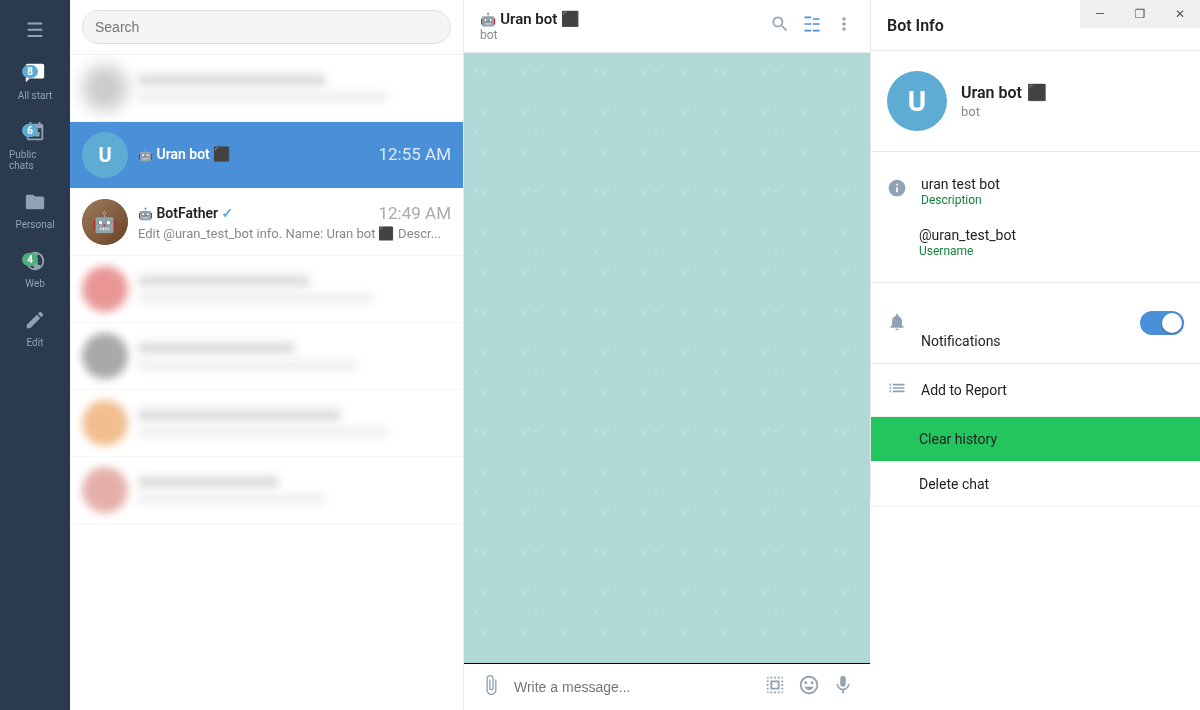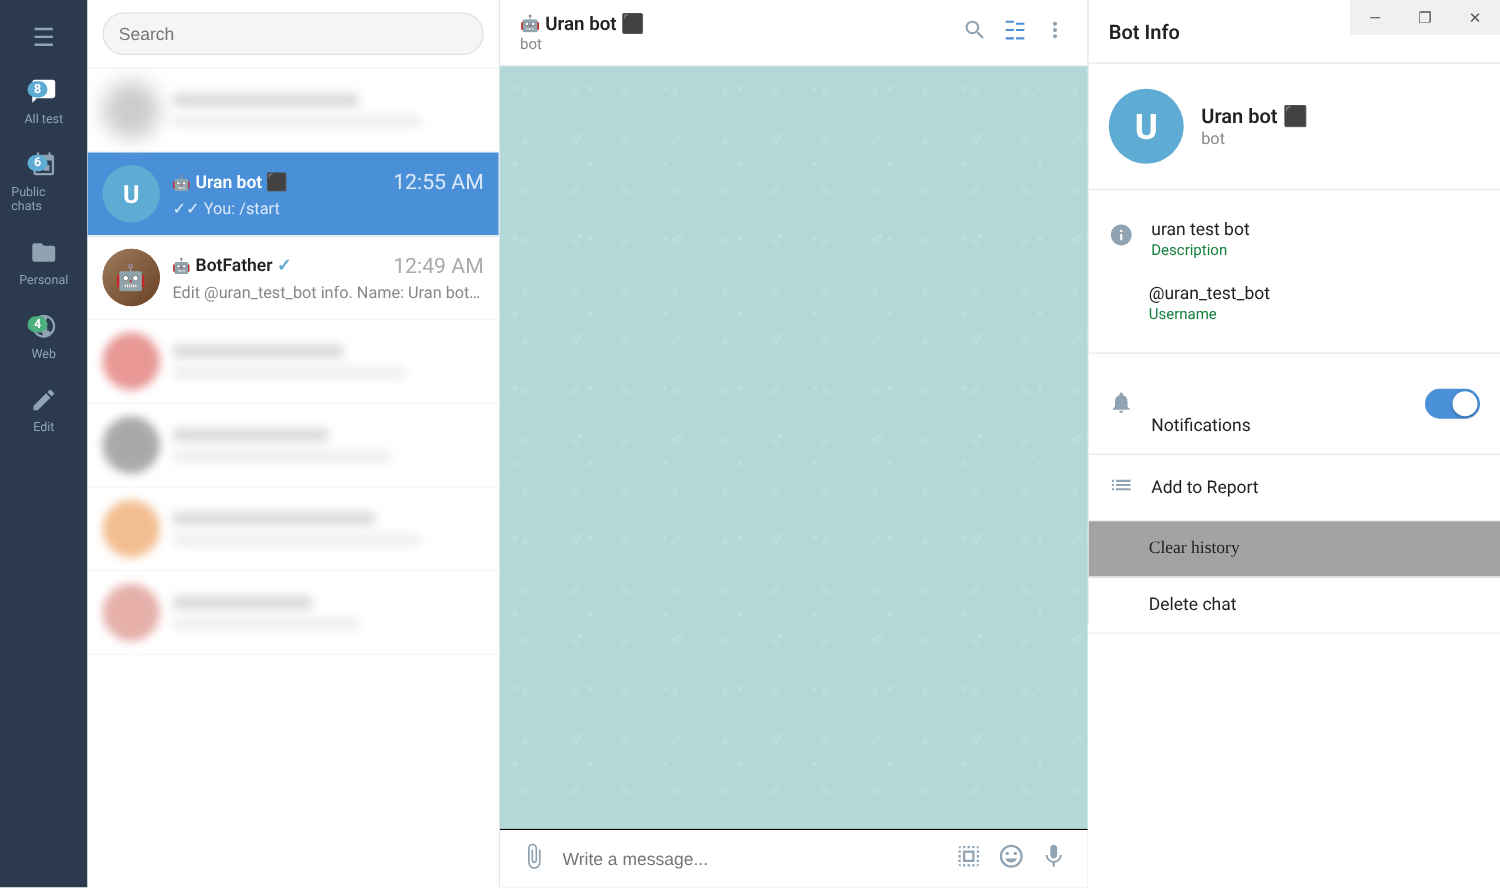--- a/index.html
+++ b/index.html
@@ -41,21 +41,21 @@
       font-weight: bold;
       border-radius: 10px;
       padding: 1px 5px;
       min-width: 16px;
       text-align: center;
     }
     .sidebar-badge.green { background: #4caf7d; }
 
     
     .chat-list-panel {
-      width: 330px;
+      width: 394px;
       background: #fff;
       border-right: 1px solid #e8e8e8;
       display: flex;
       flex-direction: column;
       height: 710px;
     }
     .search-bar {
       padding: 10px 12px;
       border-bottom: 1px solid #f0f0f0;
     }
@@ -251,21 +251,21 @@
       flex-direction: column;
     }
     .action-row {
       display: flex;
       align-items: center;
       gap: 12px;
       padding: 14px 16px;
       cursor: pointer;
       border-bottom: 1px solid #f0f0f0;
     }
-    .action-row.highlighted { background: #a3a3a3; font-family: Liberation Serif, serif; }
+    .action-row.highlighted { background: #22c55e; }
     .action-label { font-size: 14px; color: #222; }
     .action-icon { color: #8fa3b3; width: 22px; }
 
     .danger-actions { padding: 10px 0; }
     .danger-row {
       padding: 10px 16px;
       cursor: pointer;
     }
     .danger-label { font-size: 14px; color: #e53935; }
 
@@ -326,21 +326,21 @@
     </div>
     <div class="sidebar-item active">
       <div style="position:relative;">
         <span>
           <svg viewBox="0 0 24 24" fill="currentColor">
               <path d="M20 2H4c-1.1 0-2 .9-2 2v18l4-4h14c1.1 0 2-.9 2-2V4c0-1.1-.9-2-2-2z"></path>
             </svg>
         </span>
         <span class="sidebar-badge">8</span>
       </div>
-      <span style="font-size:10px;color:#8fa3b3;">All test</span>
+      <span style="font-size:10px;color:#8fa3b3;">All start</span>
     </div>
     <div class="sidebar-item">
       <div style="position:relative;">
         <span>
           <svg viewBox="0 0 24 24" fill="currentColor" width="22" height="22">
               <path d="M17 12h-5v5h5v-5zM16 1v2H8V1H6v2H5c-1.11 0-1.99.9-1.99 2L3 19c0 1.1.89 2 2 2h14c1.1 0 2-.9 2-2V5c0-1.1-.9-2-2-2h-1V1h-2zm3 18H5V8h14v11z"></path>
             </svg>
         </span>
         <span class="sidebar-badge">6</span>
       </div>
@@ -392,24 +392,20 @@
       <div class="chat-item active">
         <div class="avatar" style="background:#5eacd3;font-size:20px;">U</div>
         <div class="chat-info">
           <div class="chat-name-row">
             <span class="chat-name">
               <span style="font-size:12px;">🤖</span>
               <span>Uran bot</span>
               <span>⬛</span>
             </span>
             <span class="chat-time">12:55 AM</span>
-          </div>
-          <div class="chat-preview">
-            <span style="color:rgba(255,255,255,0.8);">✓✓</span>
-            <span>You: /start</span>
           </div>
         </div>
       </div>
 
       <div class="chat-item">
         <div class="avatar" style="background:#8e5e3d;overflow:hidden;padding:0;">
           <div style="width:100%;height:100%;background:linear-gradient(135deg,#9b7b5b,#6b4226);display:flex;align-items:center;justify-content:center;font-size:20px;border-radius:50%;">🤖</div>
         </div>
         <div class="chat-info">
           <div class="chat-name-row">

